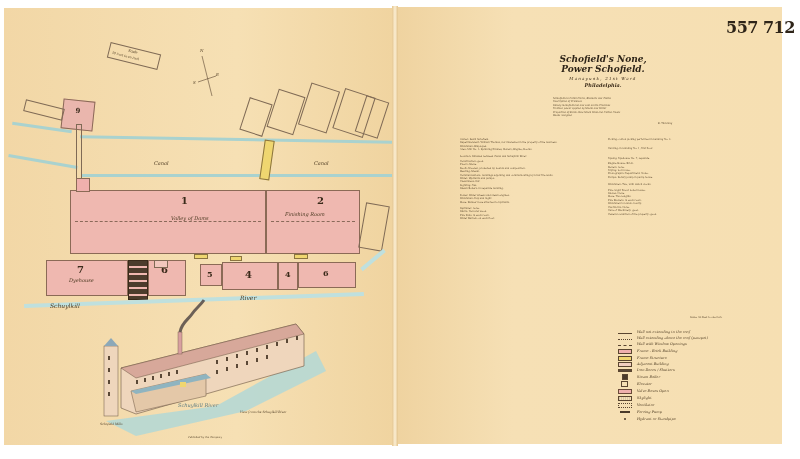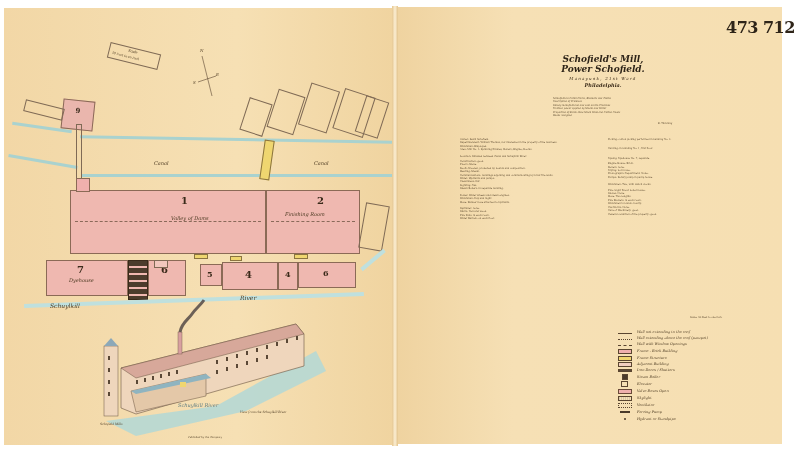--- a/index.html
+++ b/index.html
@@ -163,24 +163,24 @@
         <rect x="12" y="84" width="2" height="4"></rect>
         <rect x="12" y="96" width="2" height="4"></rect>
       </g>
   </svg>
   <span class="lbl" style="left:82px;top:106px;font-size:5px;color:#5a7a80;">Schuylkill River</span>
   <span class="lbl" style="left:144px;top:114px;font-size:3px;">View from the Schuylkill River</span>
   <span class="lbl" style="left:4px;top:126px;font-size:3px;">Schofield Mills</span>
   <span class="lbl" style="left:92px;top:140px;font-size:2.5px;">Published by the Company</span>
 </div>
 
-<div class="abs txt" style="left:726px;top:18px;font-size:16px;font-weight:bold;font-family:'DejaVu Serif',serif;color:#2e2418;letter-spacing:-0.5px;">473 712</div>
+<div class="abs txt" style="left:726px;top:18px;font-size:16px;font-weight:bold;font-family:'DejaVu Serif',serif;color:#2e2418;letter-spacing:-0.5px;">557 712</div>
 
 <div class="abs" style="left:548px;top:54px;width:110px;text-align:center;">
-  <div class="italic" style="font-size:9px;font-weight:bold;color:#2e2418;line-height:10px;">Schofield's Mill,</div>
+  <div class="italic" style="font-size:9px;font-weight:bold;color:#2e2418;line-height:10px;">Schofield's None,</div>
   <div class="italic" style="font-size:9px;font-weight:bold;color:#2e2418;line-height:10px;">Power Schofield.</div>
   <div class="italic" style="font-size:4px;color:#3a2a18;letter-spacing:1.2px;margin-top:2px;">Manayunk, 21st Ward</div>
   <div class="italic" style="font-size:5px;font-weight:bold;color:#3a2a18;margin-top:1px;">Philadelphia.</div>
 </div>
 <div class="abs" style="left:553px;top:97px;width:100px;">
   <div class="tiny italic">Manufacture Cotton Yarns, Blankets and Cloths</div>
   <div class="tiny italic">Description of Premises</div>
   <div class="tiny italic">Steady manufactured and sold on the Premises</div>
   <div class="tiny italic">To Have power applied by Steam and Water</div>
   <div class="tiny italic">Proportion of Stock: Raw Stock Wool and Cotton Goods</div>

